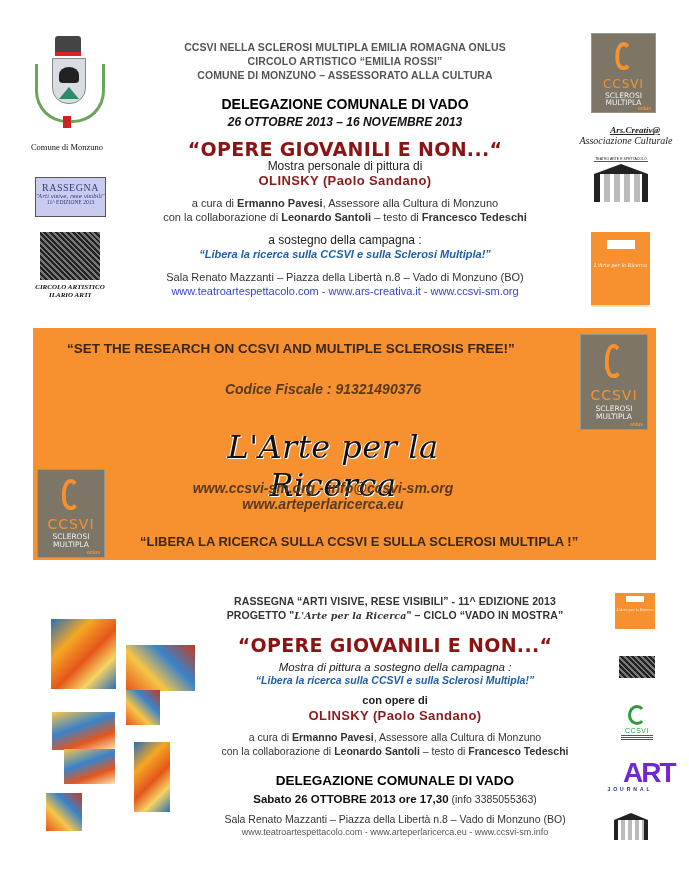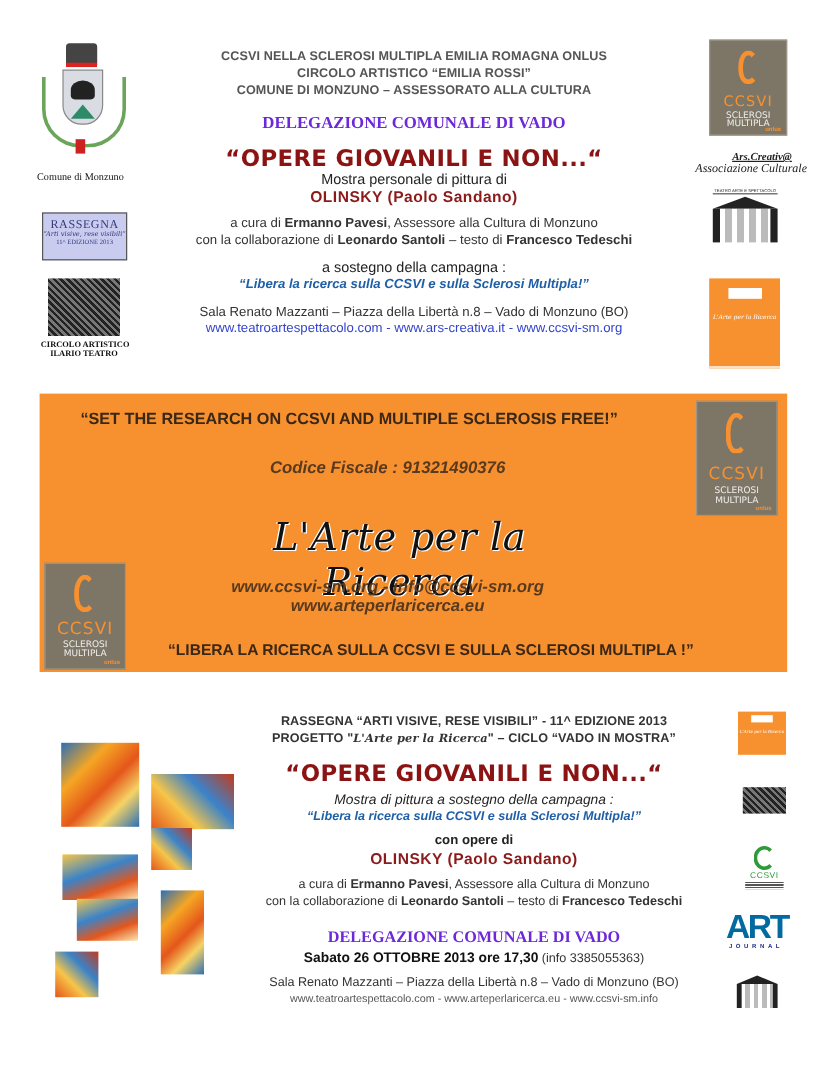--- a/index.html
+++ b/index.html
@@ -1,20 +1,20 @@
 <!DOCTYPE html>
 <html><head>
 <meta charset="utf-8">
 <style>
   html,body{margin:0;padding:0;background:#fff;}
   body{width:689px;height:895px;position:relative;overflow:hidden;font-family:"Liberation Sans",sans-serif;color:#222;}
   .abs{position:absolute;}
   .center{text-align:center;}
   .hdr-grey{font-weight:bold;color:#555;font-size:10.5px;line-height:14px;letter-spacing:0.1px;}
-  .teal{color:#6d28d9;font-weight:bold;font-family:Liberation Serif, serif;}
+  .teal{color:#000000;font-weight:bold;}
   .maroon{color:#8b1a1a;font-weight:bold;}
   .title-mar{font-family:"DejaVu Sans",sans-serif;color:#8b1313;font-weight:bold;font-size:19px;letter-spacing:0.3px;}
   .blue-it{color:#1f5fa8;font-weight:bold;font-style:italic;}
   .link{color:#3344cc;}
   .small{font-size:11px;line-height:14px;color:#333;}
   .script{font-family:"DejaVu Serif",serif;font-style:italic;}
   
   .banner{left:33px;top:328px;width:623px;height:232px;background:#f7912f;}
   .banner .q{font-weight:bold;color:#3b2716;font-size:13.5px;}
   .banner .mid{color:#5a3a1e;font-weight:bold;font-size:14px;line-height:16px;font-style:italic;}
@@ -44,31 +44,32 @@
   <div style="position:absolute;left:30px;top:80px;width:8px;height:12px;background:#c22;"></div>
   <div class="center" style="position:absolute;left:-10px;right:-10px;top:106px;font-family:'Liberation Serif',serif;font-size:8.5px;color:#111;">Comune di Monzuno</div>
 </div>
 
 <div class="logo-box center" style="left:35px;top:177px;width:69px;height:38px;background:#c9cbef;border:1px solid #555;font-family:'Liberation Serif',serif;color:#333a7a;">
   <div style="font-size:10px;margin-top:4px;letter-spacing:0.5px;">RASSEGNA</div>
   <div class="script" style="font-size:5.5px;">“Arti visive, rese visibili”</div>
   <div style="font-size:5.5px;">11^ EDIZIONE 2013</div>
 </div>
 
-<div class="logo-box" style="left:40px;top:232px;width:60px;height:70px;">
+<div class="logo-box" style="left:40px;top:232px;width:60px;height:70px;font-style:italic;">
   <div style="width:60px;height:48px;background:repeating-linear-gradient(45deg,#222 0 2px,#777 2px 4px);"></div>
   <div class="center" style="font-family:'Liberation Serif',serif;font-size:7px;font-weight:bold;color:#111;margin-top:3px;white-space:nowrap;margin-left:-6px;margin-right:-6px;">CIRCOLO ARTISTICO</div>
-  <div class="center" style="font-family:'Liberation Serif',serif;font-size:7px;font-weight:bold;color:#111;">ILARIO TEATRO</div>
+  <div class="center" style="font-family:'Liberation Serif',serif;font-size:7px;font-weight:bold;color:#111;">ILARIO ARTI</div>
 </div>
 
 <div class="abs center" style="left:120px;width:450px;top:40px;">
   <div class="hdr-grey">CCSVI NELLA SCLEROSI MULTIPLA EMILIA ROMAGNA ONLUS</div>
   <div class="hdr-grey">CIRCOLO ARTISTICO “EMILIA ROSSI”</div>
   <div class="hdr-grey">COMUNE DI MONZUNO – ASSESSORATO ALLA CULTURA</div>
   <div class="teal" style="font-size:14px;margin-top:14px;">DELEGAZIONE COMUNALE DI VADO</div>
+  <div style="font-size:12px;font-weight:bold;font-style:italic;color:#111;margin-top:3px;">26 OTTOBRE 2013 – 16 NOVEMBRE 2013</div>
   <div class="title-mar" style="margin-top:10px;line-height:20px;">“OPERE GIOVANILI E NON...“</div>
   <div style="font-size:12px;color:#222;line-height:14px;">Mostra personale di pittura di</div>
   <div class="maroon" style="font-size:13px;letter-spacing:0.4px;line-height:16px;">OLINSKY  (Paolo Sandano)</div>
   <div class="small" style="margin-top:7px;">
     <span>a cura di </span><b>Ermanno Pavesi</b><span>, Assessore alla Cultura di Monzuno</span>
   </div>
   <div class="small">
     <span>con la collaborazione di </span><b>Leonardo Santoli</b><span> – testo di </span><b>Francesco Tedeschi</b>
   </div>
   <div style="font-size:12px;color:#222;margin-top:9px;line-height:14px;">a sostegno della campagna :</div>
@@ -165,19 +166,19 @@
   <div style="margin:3px auto 0;width:18px;height:6px;background:#fff;"></div>
   <div class="script center" style="font-size:3.5px;color:#fff;margin-top:6px;">L'Arte per la Ricerca</div>
 </div>
 <div class="logo-box" style="left:619px;top:656px;width:36px;height:22px;background:repeating-linear-gradient(45deg,#222 0 2px,#777 2px 4px);"></div>
 <div class="logo-box" style="left:621px;top:705px;width:32px;height:42px;">
   <div style="margin:0 auto;width:12px;height:14px;border:3px solid #2f9a3a;border-radius:50%;border-right-color:transparent;"></div>
   <div class="center" style="font-size:7px;color:#2f9a3a;margin-top:2px;letter-spacing:0.5px;">CCSVI</div>
   <div style="height:6px;background:repeating-linear-gradient(180deg,#555 0 1px,#fff 1px 2px);margin-top:1px;"></div>
 </div>
 <div class="logo-box" style="left:605px;top:760px;width:50px;height:34px;">
-  <div class="center" style="font-family:'Liberation Sans',sans-serif;font-weight:bold;font-size:28px;line-height:26px;color:#0369a1;letter-spacing:-2px;">ART</div>
+  <div class="center" style="font-family:'Liberation Sans',sans-serif;font-weight:bold;font-size:28px;line-height:26px;color:#6d28d9;letter-spacing:-2px;margin-left:18px;">ART</div>
   <div class="center" style="font-size:5px;letter-spacing:3px;color:#1a2d86;font-weight:bold;">JOURNAL</div>
 </div>
 <div class="logo-box" style="left:614px;top:807px;width:34px;height:40px;">
   <div style="margin:6px auto 0;width:0;height:0;border-left:17px solid transparent;border-right:17px solid transparent;border-bottom:7px solid #222;"></div>
   <div style="width:34px;height:20px;border-left:4px solid #222;border-right:4px solid #222;box-sizing:border-box;background:repeating-linear-gradient(90deg,#fff 0 3px,#bbb 3px 7px);"></div>
 </div>
 
 </body></html>

